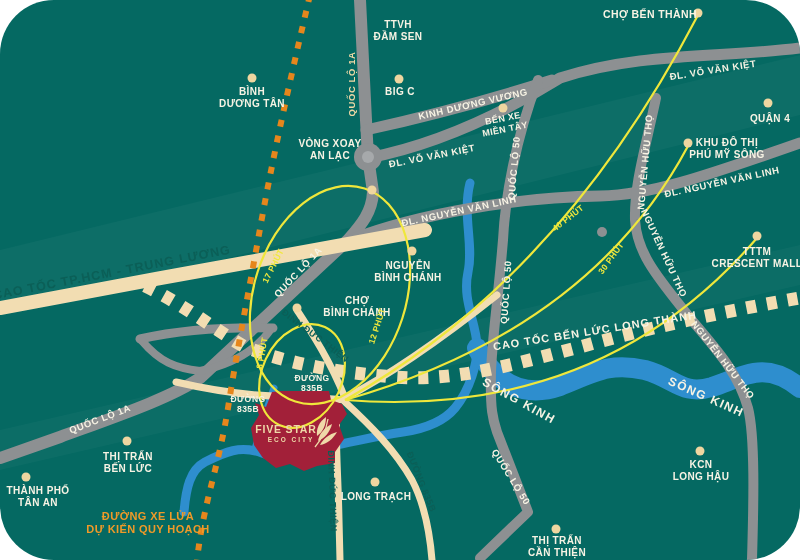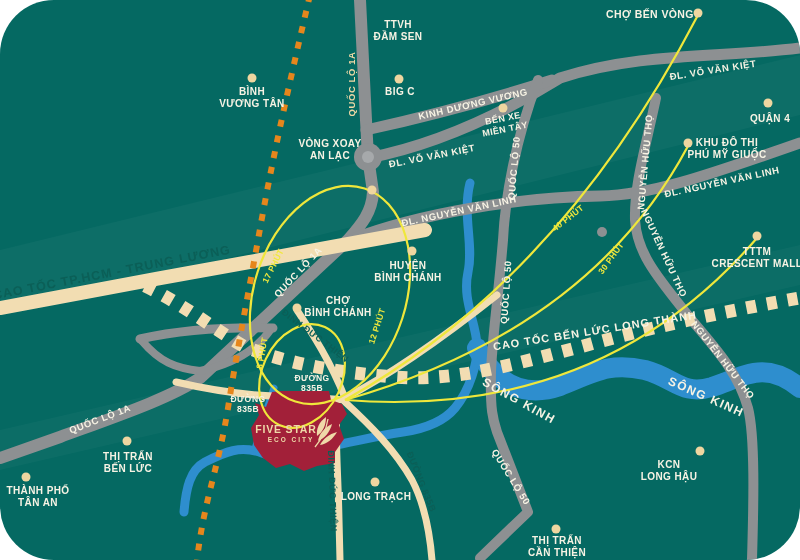--- a/index.html
+++ b/index.html
@@ -98,71 +98,71 @@
         <path d="M2,12 C5,6 11,1 19,-1 C15,6 9,11 2,12 Z"></path>
         <path d="M-1,3 C-2,-4 1,-11 8,-16 C8,-8 5,-1 -1,3 Z"></path>
         <path d="M-3,14 C3,7 8,-2 10,-14" stroke="#EFD9A8" stroke-width="1.3" fill="none"></path>
       </g>
     </svg>
 
     <div class="labels">
 
       <div class="lbl" style="left:252px;top:98px">
         <span>BÌNH</span>
-        <span>VƯƠNG TÂN</span>
+        <span>DƯƠNG TÂN</span>
       </div>
       <div class="lbl" style="left:398px;top:31px">
         <span>TTVH</span>
         <span>ĐẦM SEN</span>
       </div>
       <div class="lbl" style="left:400px;top:92px">
         <span>BIG C</span>
       </div>
       <div class="lbl" style="left:650px;top:14px;font-size:10.5px">
-        <span>CHỢ BẾN VÒNG</span>
+        <span>CHỢ BẾN THÀNH</span>
       </div>
       <div class="lbl" style="left:504px;top:124px;font-size:9px;transform:translate(-50%,-50%) rotate(-11deg)">
         <span>BẾN XE</span>
         <span>MIỀN TÂY</span>
       </div>
       <div class="lbl" style="left:770px;top:119px">
         <span>QUẬN 4</span>
       </div>
       <div class="lbl" style="left:727px;top:149px">
         <span>KHU ĐÔ THỊ</span>
-        <span>PHÚ MỸ GIUỘC</span>
+        <span>PHÚ MỸ SÔNG</span>
       </div>
       <div class="lbl" style="left:330px;top:150px">
         <span>VÒNG XOAY</span>
         <span>AN LẠC</span>
       </div>
       <div class="lbl" style="left:408px;top:272px">
-        <span>HUYỆN</span>
+        <span>NGUYỄN</span>
         <span>BÌNH CHÁNH</span>
       </div>
       <div class="lbl" style="left:757px;top:258px">
         <span>TTTM</span>
         <span>CRESCENT MALL</span>
       </div>
-      <div class="lbl" style="left:338px;top:307px">
+      <div class="lbl" style="left:357px;top:307px">
         <span>CHỢ</span>
         <span>BÌNH CHÁNH</span>
       </div>
       <div class="lbl" style="left:128px;top:463px">
         <span>THỊ TRẤN</span>
         <span>BẾN LỨC</span>
       </div>
       <div class="lbl" style="left:38px;top:497px">
         <span>THÀNH PHỐ</span>
         <span>TÂN AN</span>
       </div>
       <div class="lbl" style="left:376px;top:497px">
         <span>LONG TRẠCH</span>
       </div>
-      <div class="lbl" style="left:669px;top:471px">
+      <div class="lbl" style="left:701px;top:471px">
         <span>KCN</span>
         <span>LONG HẬU</span>
       </div>
       <div class="lbl" style="left:557px;top:547px">
         <span>THỊ TRẤN</span>
         <span>CẦN THIỆN</span>
       </div>
 
       <div class="lbl road creamtxt" style="left:352px;top:84px;transform:translate(-50%,-50%) rotate(-90deg)">
         <span>QUỐC LỘ 1A</span>
@@ -230,20 +230,24 @@
         <span>835B</span>
       </div>
 
       <div class="lbl river-lbl" style="left:519px;top:401px;transform:translate(-50%,-50%) rotate(29deg)">
         <span>SÔNG KINH</span>
       </div>
       <div class="lbl river-lbl" style="left:706px;top:397px;transform:translate(-50%,-50%) rotate(24deg)">
         <span>SÔNG KINH</span>
       </div>
 
+      <div class="lbl orange" style="left:148px;top:523px">
+        <span>ĐƯỜNG XE LỬA</span>
+        <span>DỰ KIẾN QUY HOẠCH</span>
+      </div>
 
       <div class="lbl yellow" style="left:273px;top:266px;transform:translate(-50%,-50%) rotate(-63deg)">
         <span>17 PHÚT</span>
       </div>
       <div class="lbl yellow" style="left:377px;top:326px;transform:translate(-50%,-50%) rotate(-72deg)">
         <span>12 PHÚT</span>
       </div>
       <div class="lbl yellow" style="left:262px;top:353px;transform:translate(-50%,-50%) rotate(-80deg)">
         <span>8 PHÚT</span>
       </div>

